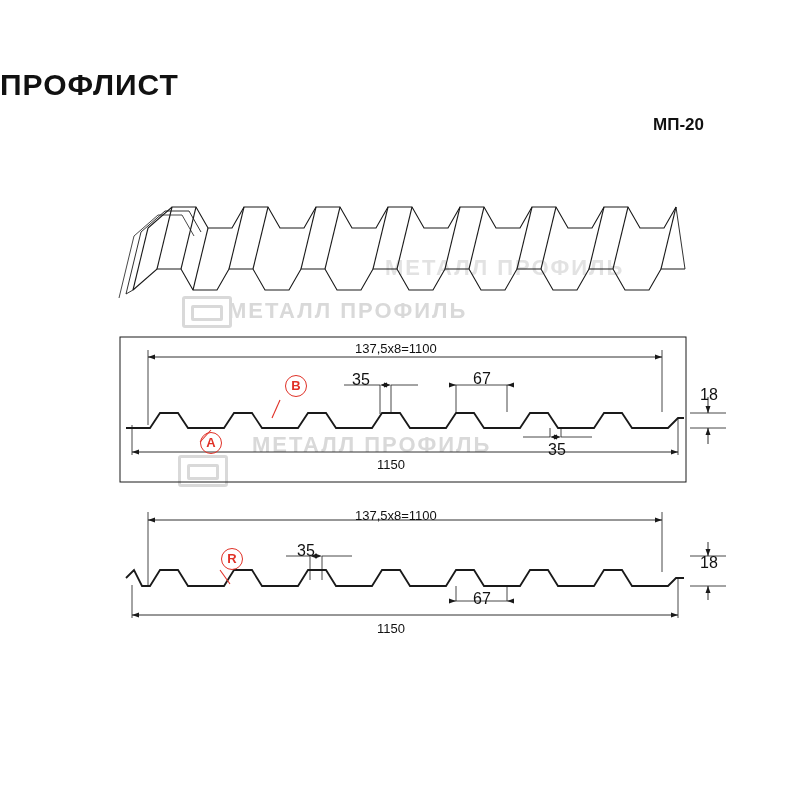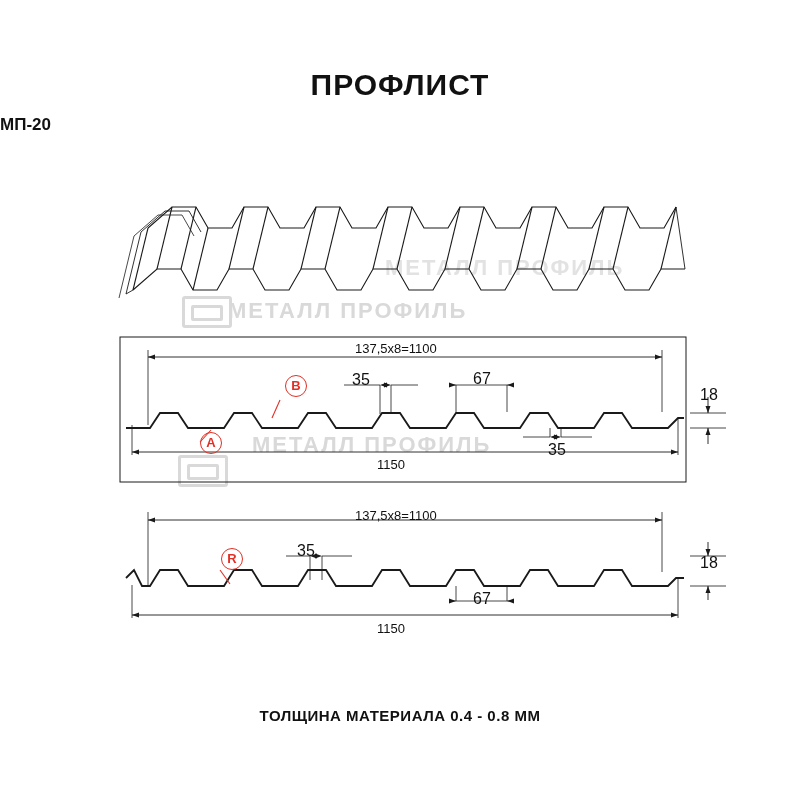--- a/index.html
+++ b/index.html
@@ -19,32 +19,32 @@
     position: absolute;
     left: 0; top: 0;
     width: 800px;
     height: 800px;
   }
   .title {
     position: absolute;
     top: 68px;
     left: 0;
     width: 800px;
-    text-align: center;
+    text-align: left;
     font-size: 30px;
     font-weight: bold;
     letter-spacing: 1px;
     color: #111;
   }
   .subtitle {
     position: absolute;
     top: 115px;
     left: 0;
     width: 704px;
-    text-align: left;
+    text-align: right;
     font-size: 17px;
     font-weight: bold;
     color: #111;
   }
   .footer-note {
     position: absolute;
     top: 707px;
     left: 0;
     width: 800px;
     text-align: center;
@@ -294,14 +294,13 @@
   <div class="mark" style="left:285px; top:375px;">B</div>
 
   <div class="lbl" style="left:355px; top:508px; font-size:13px;">137,5х8=1100</div>
   <div class="lbl" style="left:377px; top:621px; font-size:13px;">1150</div>
   <div class="lbl" style="left:700px; top:554px;">18</div>
   <div class="lbl" style="left:297px; top:542px;">35</div>
   <div class="lbl" style="left:473px; top:590px;">67</div>
 
   <div class="mark" style="left:221px; top:548px;">R</div>
 
-  <div class="footer-note">ТОЛЩИНА МАТЕРИАЛА 0.4 - 0.8 ММ</div>
 </div>
 
 </body></html>

